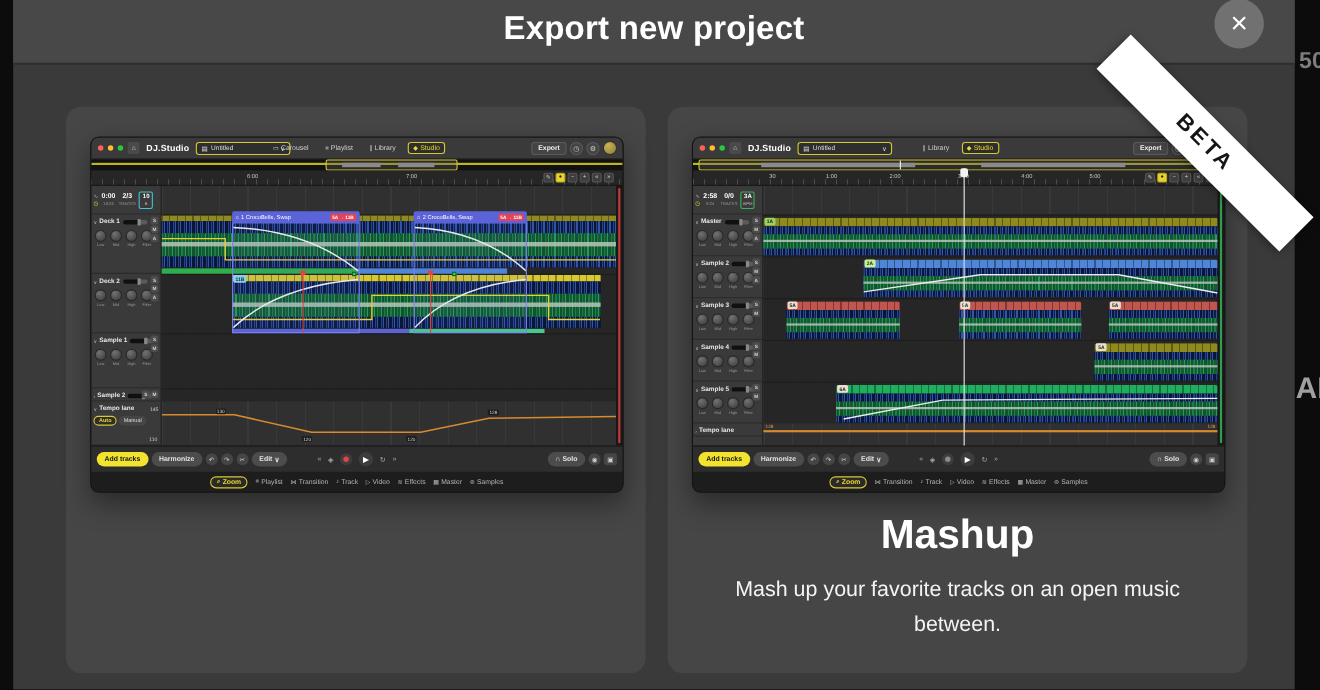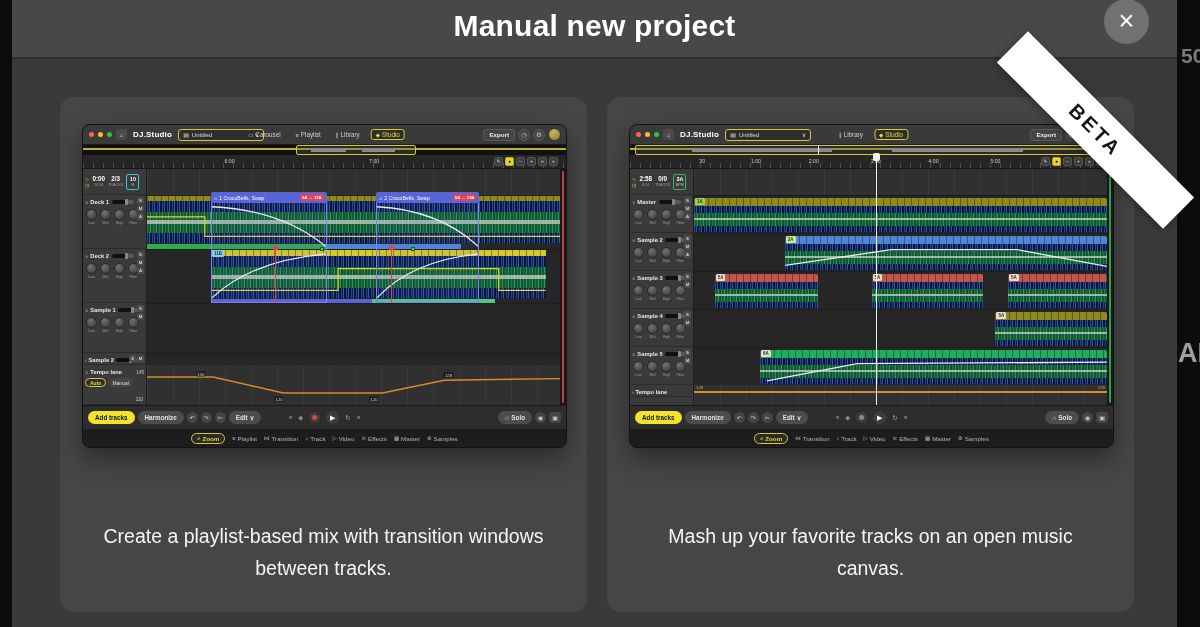--- a/index.html
+++ b/index.html
@@ -147,21 +147,21 @@
 </style>
 </head>
 <body>
 
 <div id="page">
   <span class="bg-txt" id="bg50">50</span>
   <span class="bg-txt" id="bgAM">AM</span>
 
   <div class="modal">
     <div class="modal-header">
-      <div class="modal-title">Manual new project</div>
+      <div class="modal-title">Export new project</div>
       <div class="close-btn">
         <span>×</span>
       </div>
     </div>
 
     <div class="card" id="card-0">
       <div class="shot" id="shot-0">
           <div class="atop">
     <span class="dot" style="background:#ff5f57"></span>
     <span class="dot" style="background:#febc2e"></span>
@@ -445,21 +445,20 @@
     <span class="tab active"><span class="tic2">⌕</span>Zoom</span>
             <span class="tab"><span class="tic2">≡</span>Playlist</span>
             <span class="tab"><span class="tic2">⋈</span>Transition</span>
             <span class="tab"><span class="tic2">♪</span>Track</span>
             <span class="tab"><span class="tic2">▷</span>Video</span>
             <span class="tab"><span class="tic2">≋</span>Effects</span>
             <span class="tab"><span class="tic2">▦</span>Master</span>
             <span class="tab"><span class="tic2">⊚</span>Samples</span>
   </div>
         </div>
-      <div class="card-desc">Create a playlist-based mix with transition windows between tracks.</div>
     </div>
 
     <div class="card" id="card-1">
       <div class="shot" id="shot-1">
           <div class="atop">
     <span class="dot" style="background:#ff5f57"></span>
     <span class="dot" style="background:#febc2e"></span>
     <span class="dot" style="background:#2ac840"></span>
     <span class="sqbtn">⌂</span>
     <span class="logo">DJ.Studio</span>
@@ -778,16 +777,17 @@
     <span class="tab active"><span class="tic2">⌕</span>Zoom</span>
             <span class="tab"><span class="tic2">⋈</span>Transition</span>
             <span class="tab"><span class="tic2">♪</span>Track</span>
             <span class="tab"><span class="tic2">▷</span>Video</span>
             <span class="tab"><span class="tic2">≋</span>Effects</span>
             <span class="tab"><span class="tic2">▦</span>Master</span>
             <span class="tab"><span class="tic2">⊚</span>Samples</span>
   </div>
         </div>
       <div class="ribbon">BETA</div>
-      <div class="card-desc">Mash up your favorite tracks on an open music canvas.</div>
+      <div class="card-title">Mashup</div>
+      <div class="card-desc">Mash up your favorite tracks on an open music between.</div>
     </div>
   </div>
 </div>
 
 </body></html>

